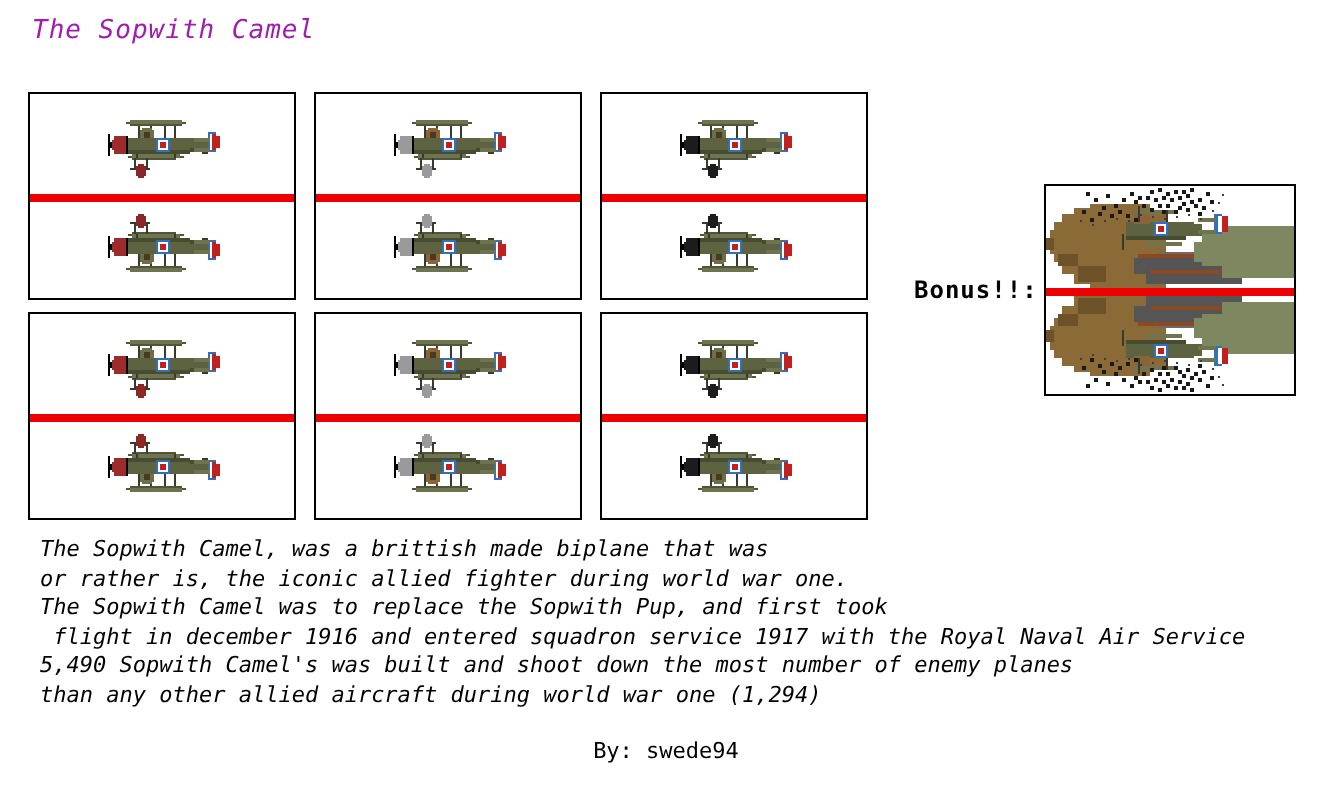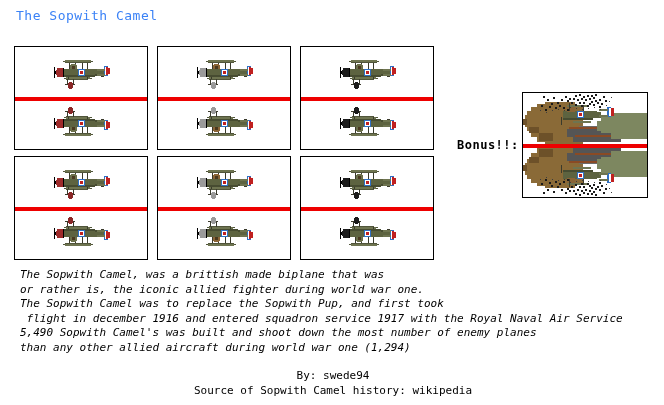--- a/index.html
+++ b/index.html
@@ -20,21 +20,22 @@
   
   #page-title {
     position: absolute;
     left: 16px;
     top: 8px;
     font-family: "DejaVu Sans Mono", "Liberation Mono", monospace;
     font-size: 13px;
     line-height: 16px;
     letter-spacing: 0.5px;
     white-space: pre;
-    color: #3b82f6;
+    color: #a21caf;
+    font-style: italic;
   }
 
   
   #panel-grid {
     position: absolute;
     left: 14px;
     top: 46px;
     width: 440px;
     height: 214px;
   }
@@ -977,13 +978,13 @@
           <rect x="83" y="12" width="1" height="1" fill="#3d3d3d"></rect>
           <rect x="86" y="8" width="1" height="1" fill="#3d3d3d"></rect>
           <rect x="88" y="4" width="1" height="1" fill="#3d3d3d"></rect>
         </svg>
       </div>
   </div>
 </div>
 
 <div id="body-text"><span class="text-line">The Sopwith Camel, was a brittish made biplane that was</span><span class="text-line">or rather is, the iconic allied fighter during world war one.</span><span class="text-line">The Sopwith Camel was to replace the Sopwith Pup, and first took</span><span class="text-line"> flight in december 1916 and entered squadron service 1917 with the Royal Naval Air Service</span><span class="text-line">5,490 Sopwith Camel's was built and shoot down the most number of enemy planes</span><span class="text-line">than any other allied aircraft during world war one (1,294)</span></div>
 
-<div id="footer-text"><span class="text-line">By: swede94</span><span class="text-line">Source of Sopwith Camel history: wikipedia</span></div>
+<div id="footer-text"><span class="text-line">By: swede94</span></div>
 
 </body></html>

